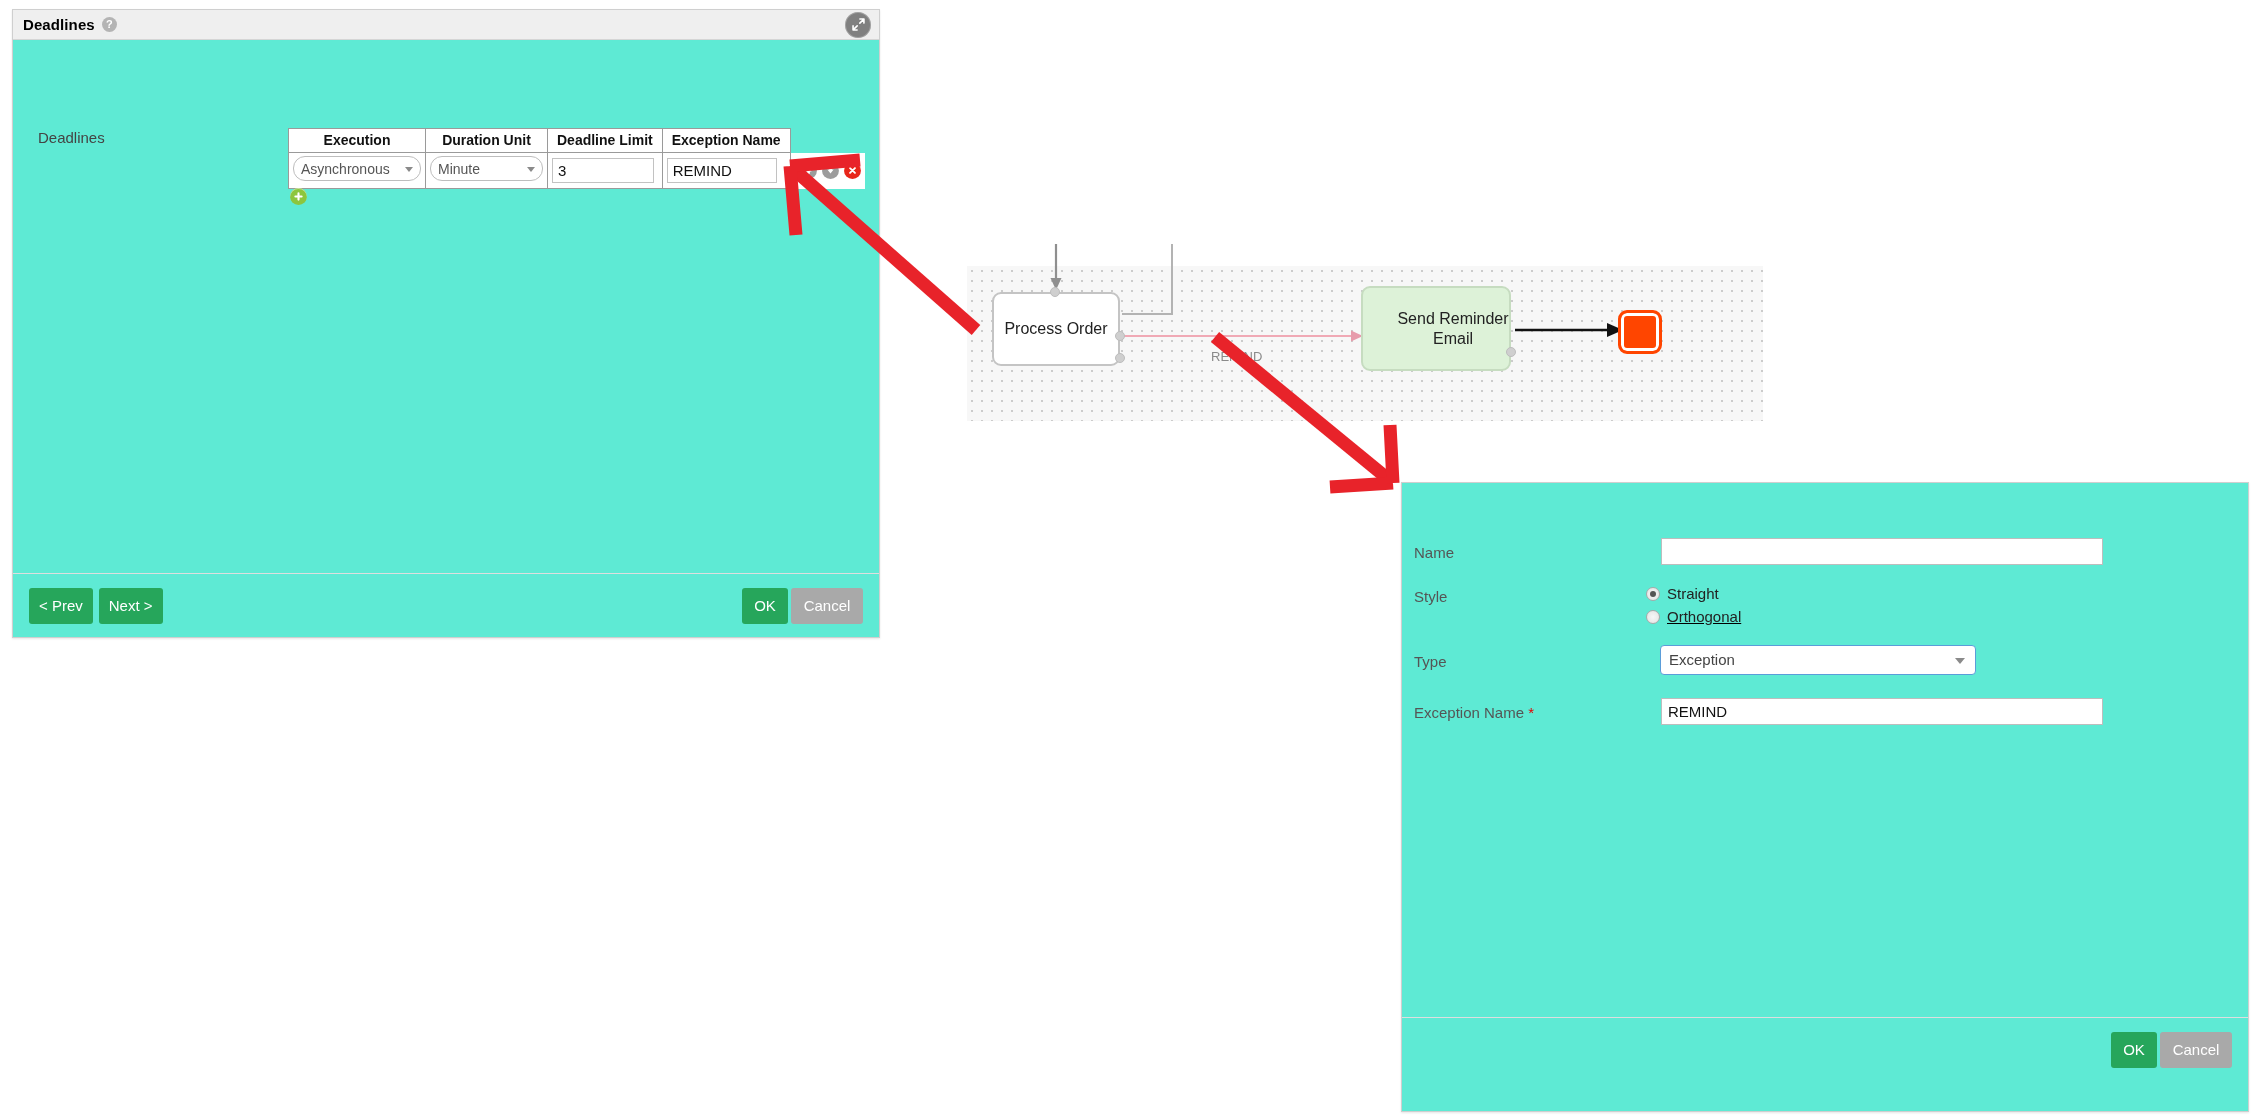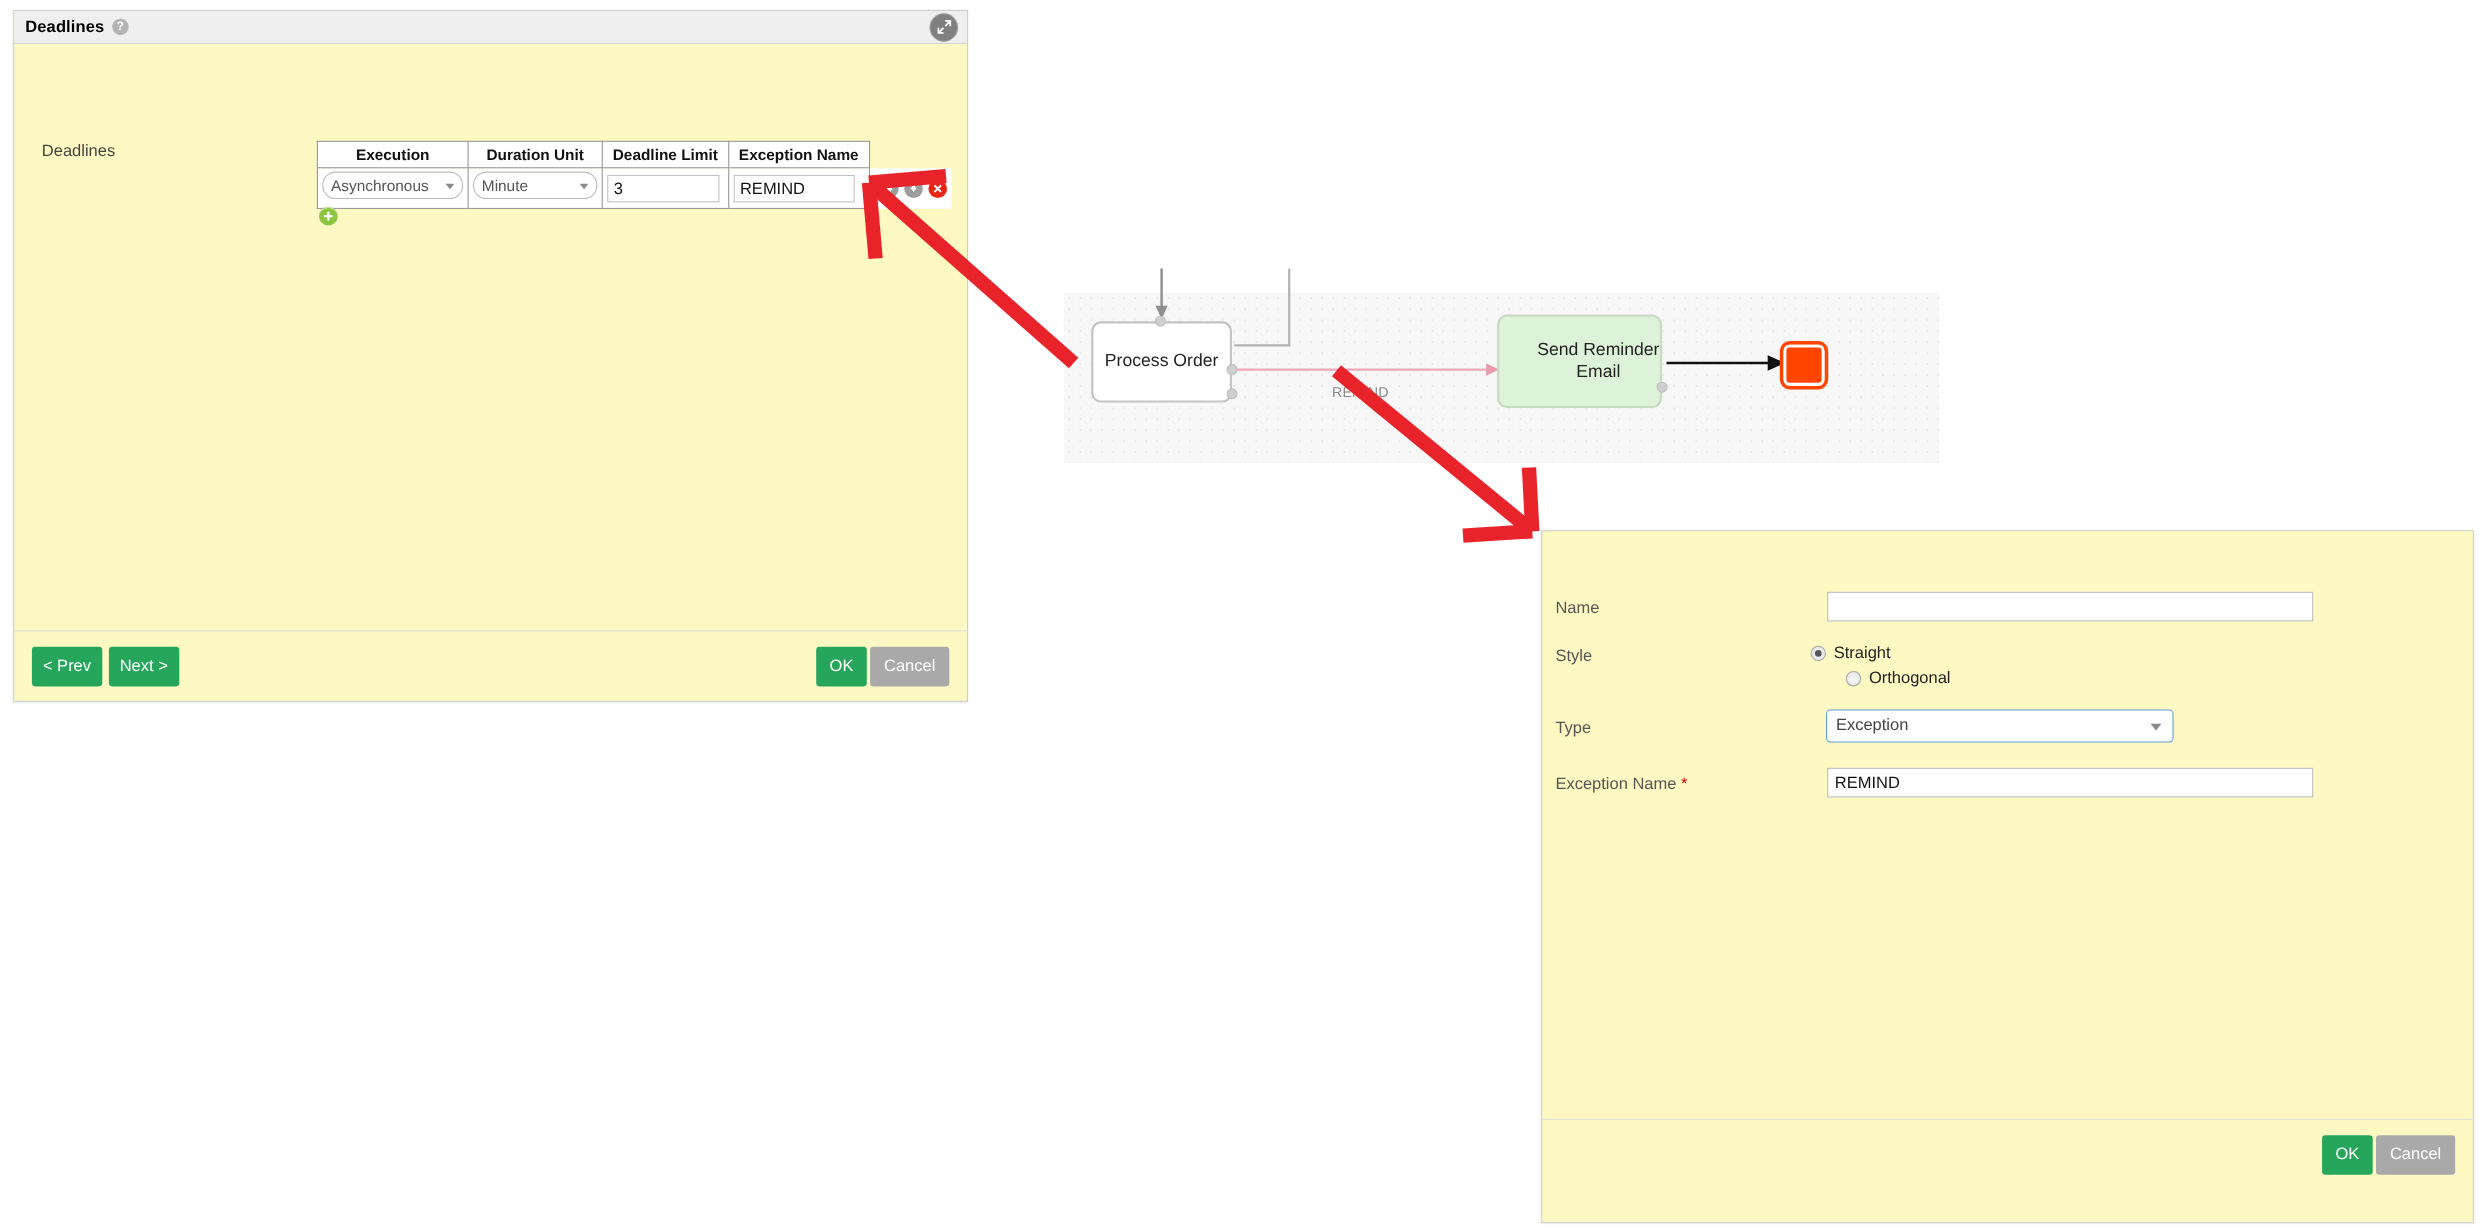--- a/index.html
+++ b/index.html
@@ -5,21 +5,21 @@
   html,body{margin:0;padding:0;background:#ffffff;}
   body{
     width:2260px;height:1120px;position:relative;overflow:hidden;
     font-family:"Liberation Sans", sans-serif;
     -webkit-font-smoothing:antialiased;
   }
 
   
   .panel{
     position:absolute;
-    background:#fef9c3;
+    background:#5eead4;
     border:1px solid #cfcfcf;
     box-sizing:border-box;
     box-shadow:0 1px 2px rgba(0,0,0,.10);
   }
   .panel-header{
     position:relative;
     height:30px;
     background:#efefef;
     border-bottom:1px solid #d5d5d5;
     display:flex;align-items:center;
@@ -364,21 +364,21 @@
   <div class="tp-body">
 
     <span class="form-label" style="left:12px;top:61px;">Name</span>
     <span class="form-input" style="left:259px;top:55px;width:442px;" placeholder=""></span>
 
     <span class="form-label" style="left:12px;top:105px;">Style</span>
     <span class="radio-row" style="left:244px;top:102px;">
       <span class="radio checked"></span>
       <span class="radio-label">Straight</span>
     </span>
-    <span class="radio-row" style="left:276px;top:125px;">
+    <span class="radio-row" style="left:244px;top:125px;text-decoration:underline;">
       <span class="radio"></span>
       <span class="radio-label">Orthogonal</span>
     </span>
 
     <span class="form-label" style="left:12px;top:170px;">Type</span>
     <span class="select-box" style="left:258px;top:162px;width:316px;">
       <span>Exception</span>
       <span class="caret"></span>
     </span>
 

